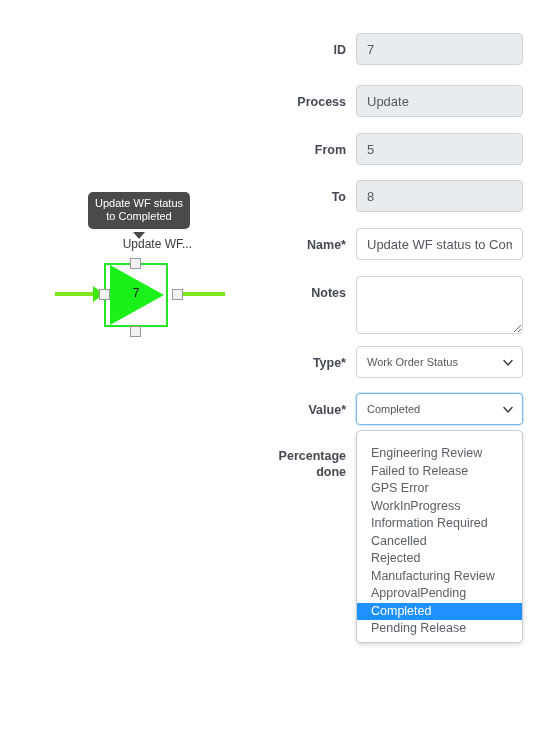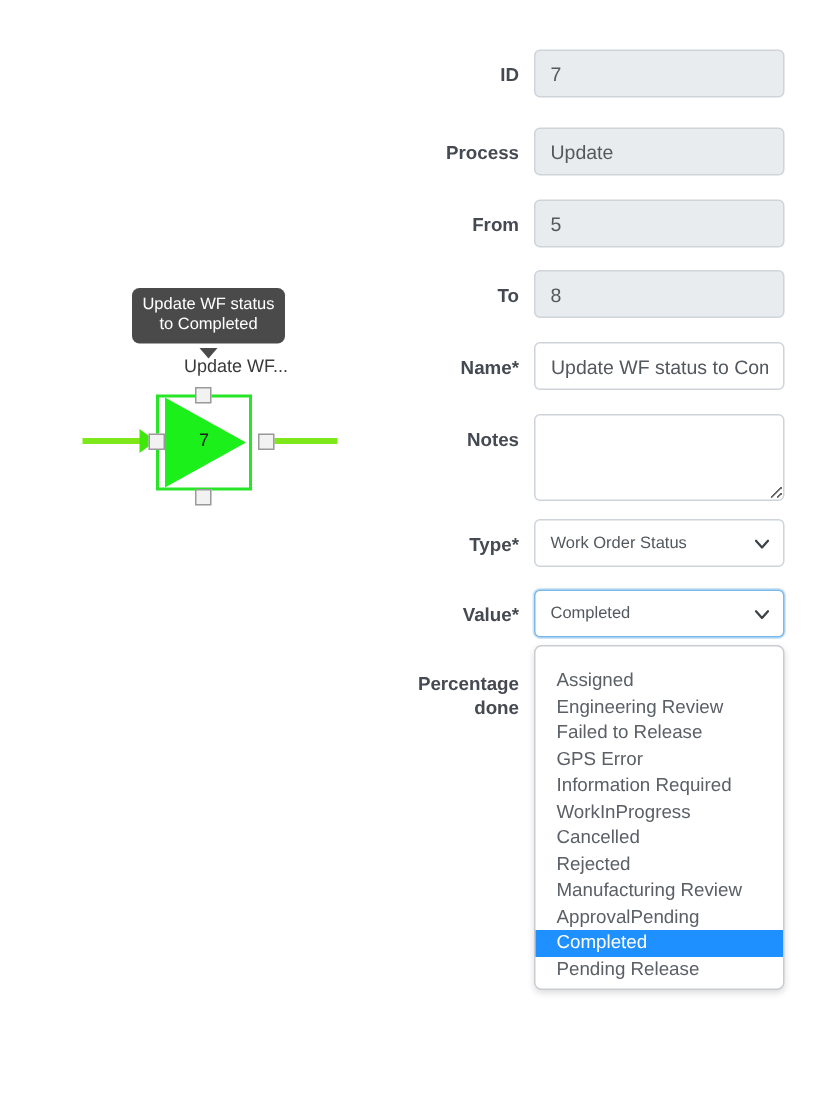--- a/index.html
+++ b/index.html
@@ -333,26 +333,25 @@
         </span>
       </div>
     </div>
   </div>
 
   <div class="form-row" style="top:448px;">
     <div class="field-label">Percentage done</div>
   </div>
 
   <div id="value-dropdown">
-      <div class="dropdown-option">Assigned</div>
       <div class="dropdown-option">Engineering Review</div>
       <div class="dropdown-option">Failed to Release</div>
       <div class="dropdown-option">GPS Error</div>
+      <div class="dropdown-option">WorkInProgress</div>
       <div class="dropdown-option">Information Required</div>
-      <div class="dropdown-option">WorkInProgress</div>
       <div class="dropdown-option">Cancelled</div>
       <div class="dropdown-option">Rejected</div>
       <div class="dropdown-option">Manufacturing Review</div>
       <div class="dropdown-option">ApprovalPending</div>
       <div class="dropdown-option selected">Completed</div>
       <div class="dropdown-option">Pending Release</div>
     </div>
 </div>
 
 </body></html>

